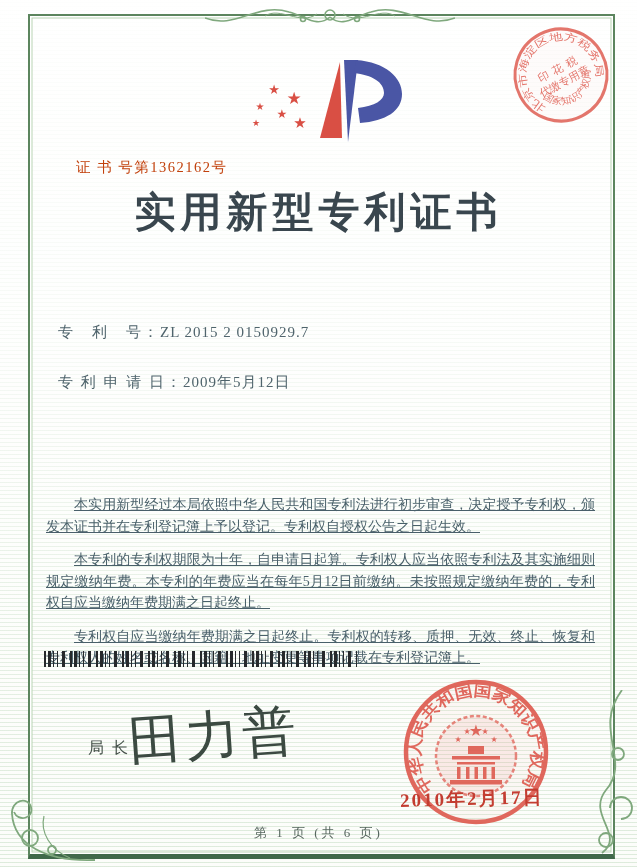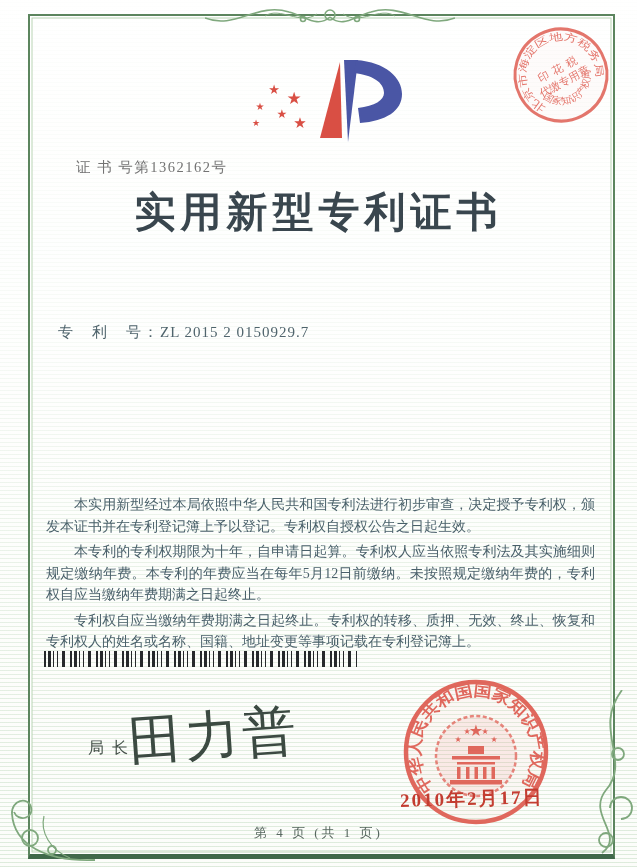--- a/index.html
+++ b/index.html
@@ -13,33 +13,33 @@
     background:
       linear-gradient(180deg, rgba(255,255,255,.95) 0%, rgba(255,255,255,.75) 40%, rgba(255,255,255,.30) 72%, rgba(255,255,255,.08) 100%),
       repeating-linear-gradient(0deg, rgba(140,188,140,.30) 0 1px, rgba(255,255,255,0) 1px 4px);
   }
   .frame{
     position:absolute;left:28px;top:14px;width:583px;height:838px;
     border:2px solid #5c855e;border-bottom:5px solid #40694a;
     box-shadow:inset 0 0 0 1.5px #ffffff, inset 0 0 0 2.5px #b9d4b4;
   }
   .abs{position:absolute;}
-  .cert-no{left:76px;top:158px;font-size:14.5px;color:#737373;letter-spacing:1.5px;}
+  .cert-no{left:76px;top:158px;font-size:14.5px;color:#c2410c;letter-spacing:1.5px;}
   .title{
     left:0;right:0;top:144px;text-align:center;
     font-size:41px;font-weight:700;color:#39464e;letter-spacing:5px;margin-top:41px;
   }
   .field-row{left:58px;font-size:15px;color:#4f646c;letter-spacing:1px;white-space:nowrap;}
   .field-row .f-label{letter-spacing:2px;}
   .fr0{top:222px}.fr1{top:279px}.fr2{top:323px}.fr3{top:373px}.fr4{top:419px}.fr5{top:468px}
   .paras{
     left:46px;top:494px;width:549px;
     font-size:14px;line-height:21.5px;color:#49606a;text-align:justify;
   }
-  .paras p{margin:0 0 4px 0;text-indent:2em;}
+  .paras p{margin:0 0 12px 0;text-indent:2em;text-decoration:underline;}
   .barcode{
     left:44px;top:651px;width:313px;height:16px;
     background:repeating-linear-gradient(90deg,
       #26292b 0 2px, transparent 2px 4px,
       #26292b 4px 7px, transparent 7px 9px,
       #26292b 9px 10px, transparent 10px 13px,
       #26292b 13px 14px, transparent 14px 18px,
       #26292b 18px 21px, transparent 21px 26px);
   }
   .sig-title{left:88px;top:738px;font-size:16px;color:#434f48;letter-spacing:8px;text-align:right;}
@@ -108,20 +108,23 @@
       <text x="62" y="74" font-size="15">★</text>
       <text x="18" y="72" font-size="9">★</text>
     </g>
   </svg>
 
   <div class="abs title">实用新型专利证书</div>
 
   <div class="abs field-row fr2">
     <span class="f-label">专　利　号：</span><span class="f-value">ZL 2015 2 0150929.7</span>
   </div>
+  <div class="abs field-row fr3">
+    <span class="f-label">专 利 申 请 日：</span><span class="f-value">2009年5月12日</span>
+  </div>
 
   <div class="abs paras">
     <p>本实用新型经过本局依照中华人民共和国专利法进行初步审查，决定授予专利权，颁发本证书并在专利登记簿上予以登记。专利权自授权公告之日起生效。</p>
     <p>本专利的专利权期限为十年，自申请日起算。专利权人应当依照专利法及其实施细则规定缴纳年费。本专利的年费应当在每年5月12日前缴纳。未按照规定缴纳年费的，专利权自应当缴纳年费期满之日起终止。</p>
     <p>专利权自应当缴纳年费期满之日起终止。专利权的转移、质押、无效、终止、恢复和专利权人的姓名或名称、国籍、地址变更等事项记载在专利登记簿上。</p>
   </div>
 
   <div class="abs barcode"></div>
 
   <div class="abs sig-title">局长</div>
@@ -173,14 +176,14 @@
         <textPath href="#taxTop" startOffset="5" textLength="152" lengthAdjust="spacingAndGlyphs">北京市海淀区地方税务局</textPath>
       </text>
       <text x="59" y="56" text-anchor="middle" font-size="11" fill="#dd5448" letter-spacing="1">印 花 税</text>
       <text x="59" y="70" text-anchor="middle" font-size="11" fill="#dd5448">代缴专用章</text>
       <text font-size="9.5" fill="#dd5448">
         <textPath href="#taxBot" startOffset="2" textLength="70" lengthAdjust="spacingAndGlyphs">国家知识产权局</textPath>
       </text>
     </g>
   </svg>
 
-  <div class="abs footer">第 4 页 (共 1 页)</div>
+  <div class="abs footer">第 1 页 (共 6 页)</div>
 </div>
 
 </body></html>

